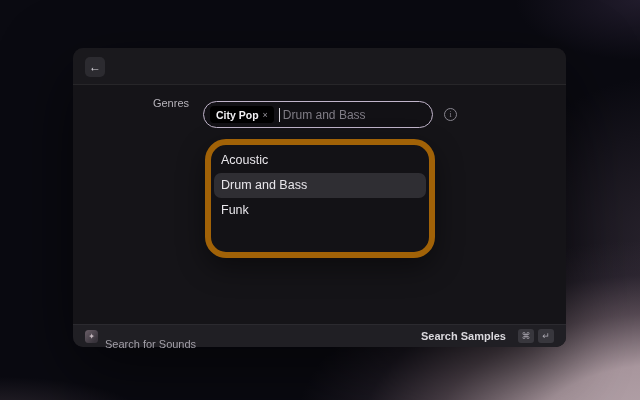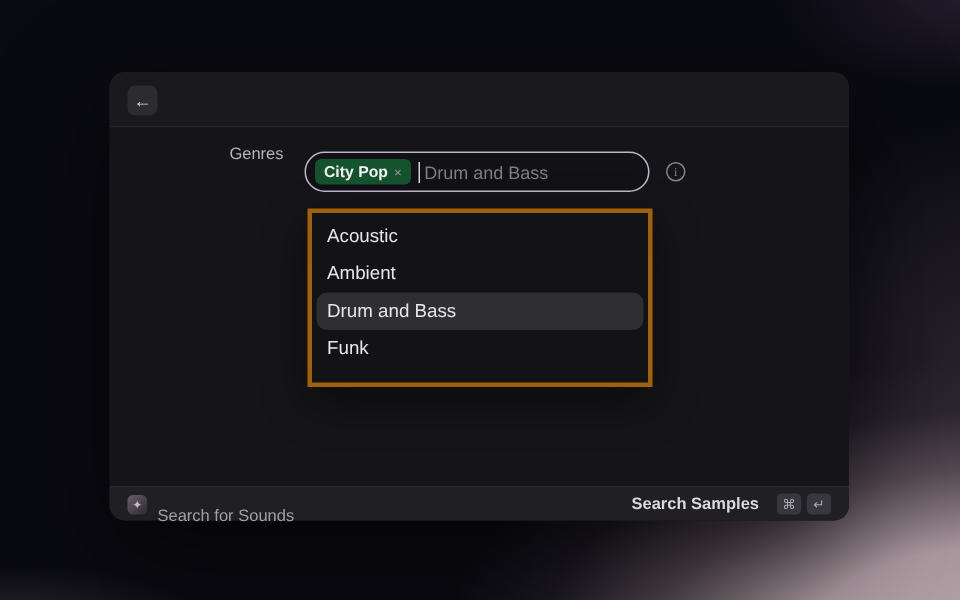--- a/index.html
+++ b/index.html
@@ -41,37 +41,37 @@
     font-size: 11px; color: #b6b3ba;
   }
   .tag-input {
     position: absolute; left: 130px; top: 53px; width: 230px; height: 27px;
     border: 1px solid #c1b5cb; border-radius: 14px;
     display: flex; align-items: center; padding-left: 6px;
     background: rgba(0,0,0,0.1);
   }
   .chip {
     display: inline-flex; align-items: center; gap: 4px;
-    background: #14532d; border-radius: 4px; padding: 2px 6px; height: 17px;
+    background: #000000; border-radius: 4px; padding: 2px 6px; height: 17px;
     color: #f2f1f4; font-size: 10.5px; font-weight: 700; white-space: nowrap;
   }
   .chip-x { color: #97949c; font-size: 9px; font-weight: 400; cursor: pointer; }
   .caret { width: 1px; height: 14px; background: #d6d3da; margin-left: 5px; }
   .input-text { margin-left: 3px; font-size: 12px; color: #807d86; white-space: nowrap; }
   .info-icon {
     position: absolute; left: 371px; top: 60px; width: 13px; height: 13px;
     border: 1px solid #87848e; border-radius: 50%;
     color: #87848e; font-size: 8px; line-height: 11px; text-align: center;
     font-family: "Liberation Serif", serif;
   }
 
   
   .dropdown {
     position: absolute; left: 132px; top: 91px; width: 230px; height: 119px;
-    background: #131216; border: 3px solid #a16207; border-radius: 0;
+    background: #131216; border: 6px solid #a16207; border-radius: 21px;
     overflow: hidden; padding-top: 3px; z-index: 5;
     box-shadow: 0 10px 28px rgba(0,0,0,0.45);
   }
   .dd-item {
     height: 25px; line-height: 25px; padding-left: 10px;
     font-size: 12.5px; color: #e8e6eb; cursor: pointer; white-space: nowrap;
   }
   .dd-item.highlighted {
     margin: 0 3px; padding-left: 7px;
     background: #2f2e33; border-radius: 7px;
@@ -116,21 +116,20 @@
       <span class="chip-x">×</span>
     </span>
     <span class="caret"></span>
     <span class="input-text">Drum and Bass</span>
   </div>
 
   <div class="info-icon">i</div>
 
   <div class="dropdown">
     <div class="dd-item">Acoustic</div>
-    <div class="dd-item">Ambient</div>
     <div class="dd-item highlighted">Drum and Bass</div>
     <div class="dd-item">Funk</div>
   </div>
 
   <div class="modal-footer">
     <span class="logo-badge">✦</span>
     <span class="footer-hint">Search for Sounds</span>
     <span class="footer-spacer"></span>
     <span class="footer-action">Search Samples</span>
     <span class="key-badge">⌘</span>

